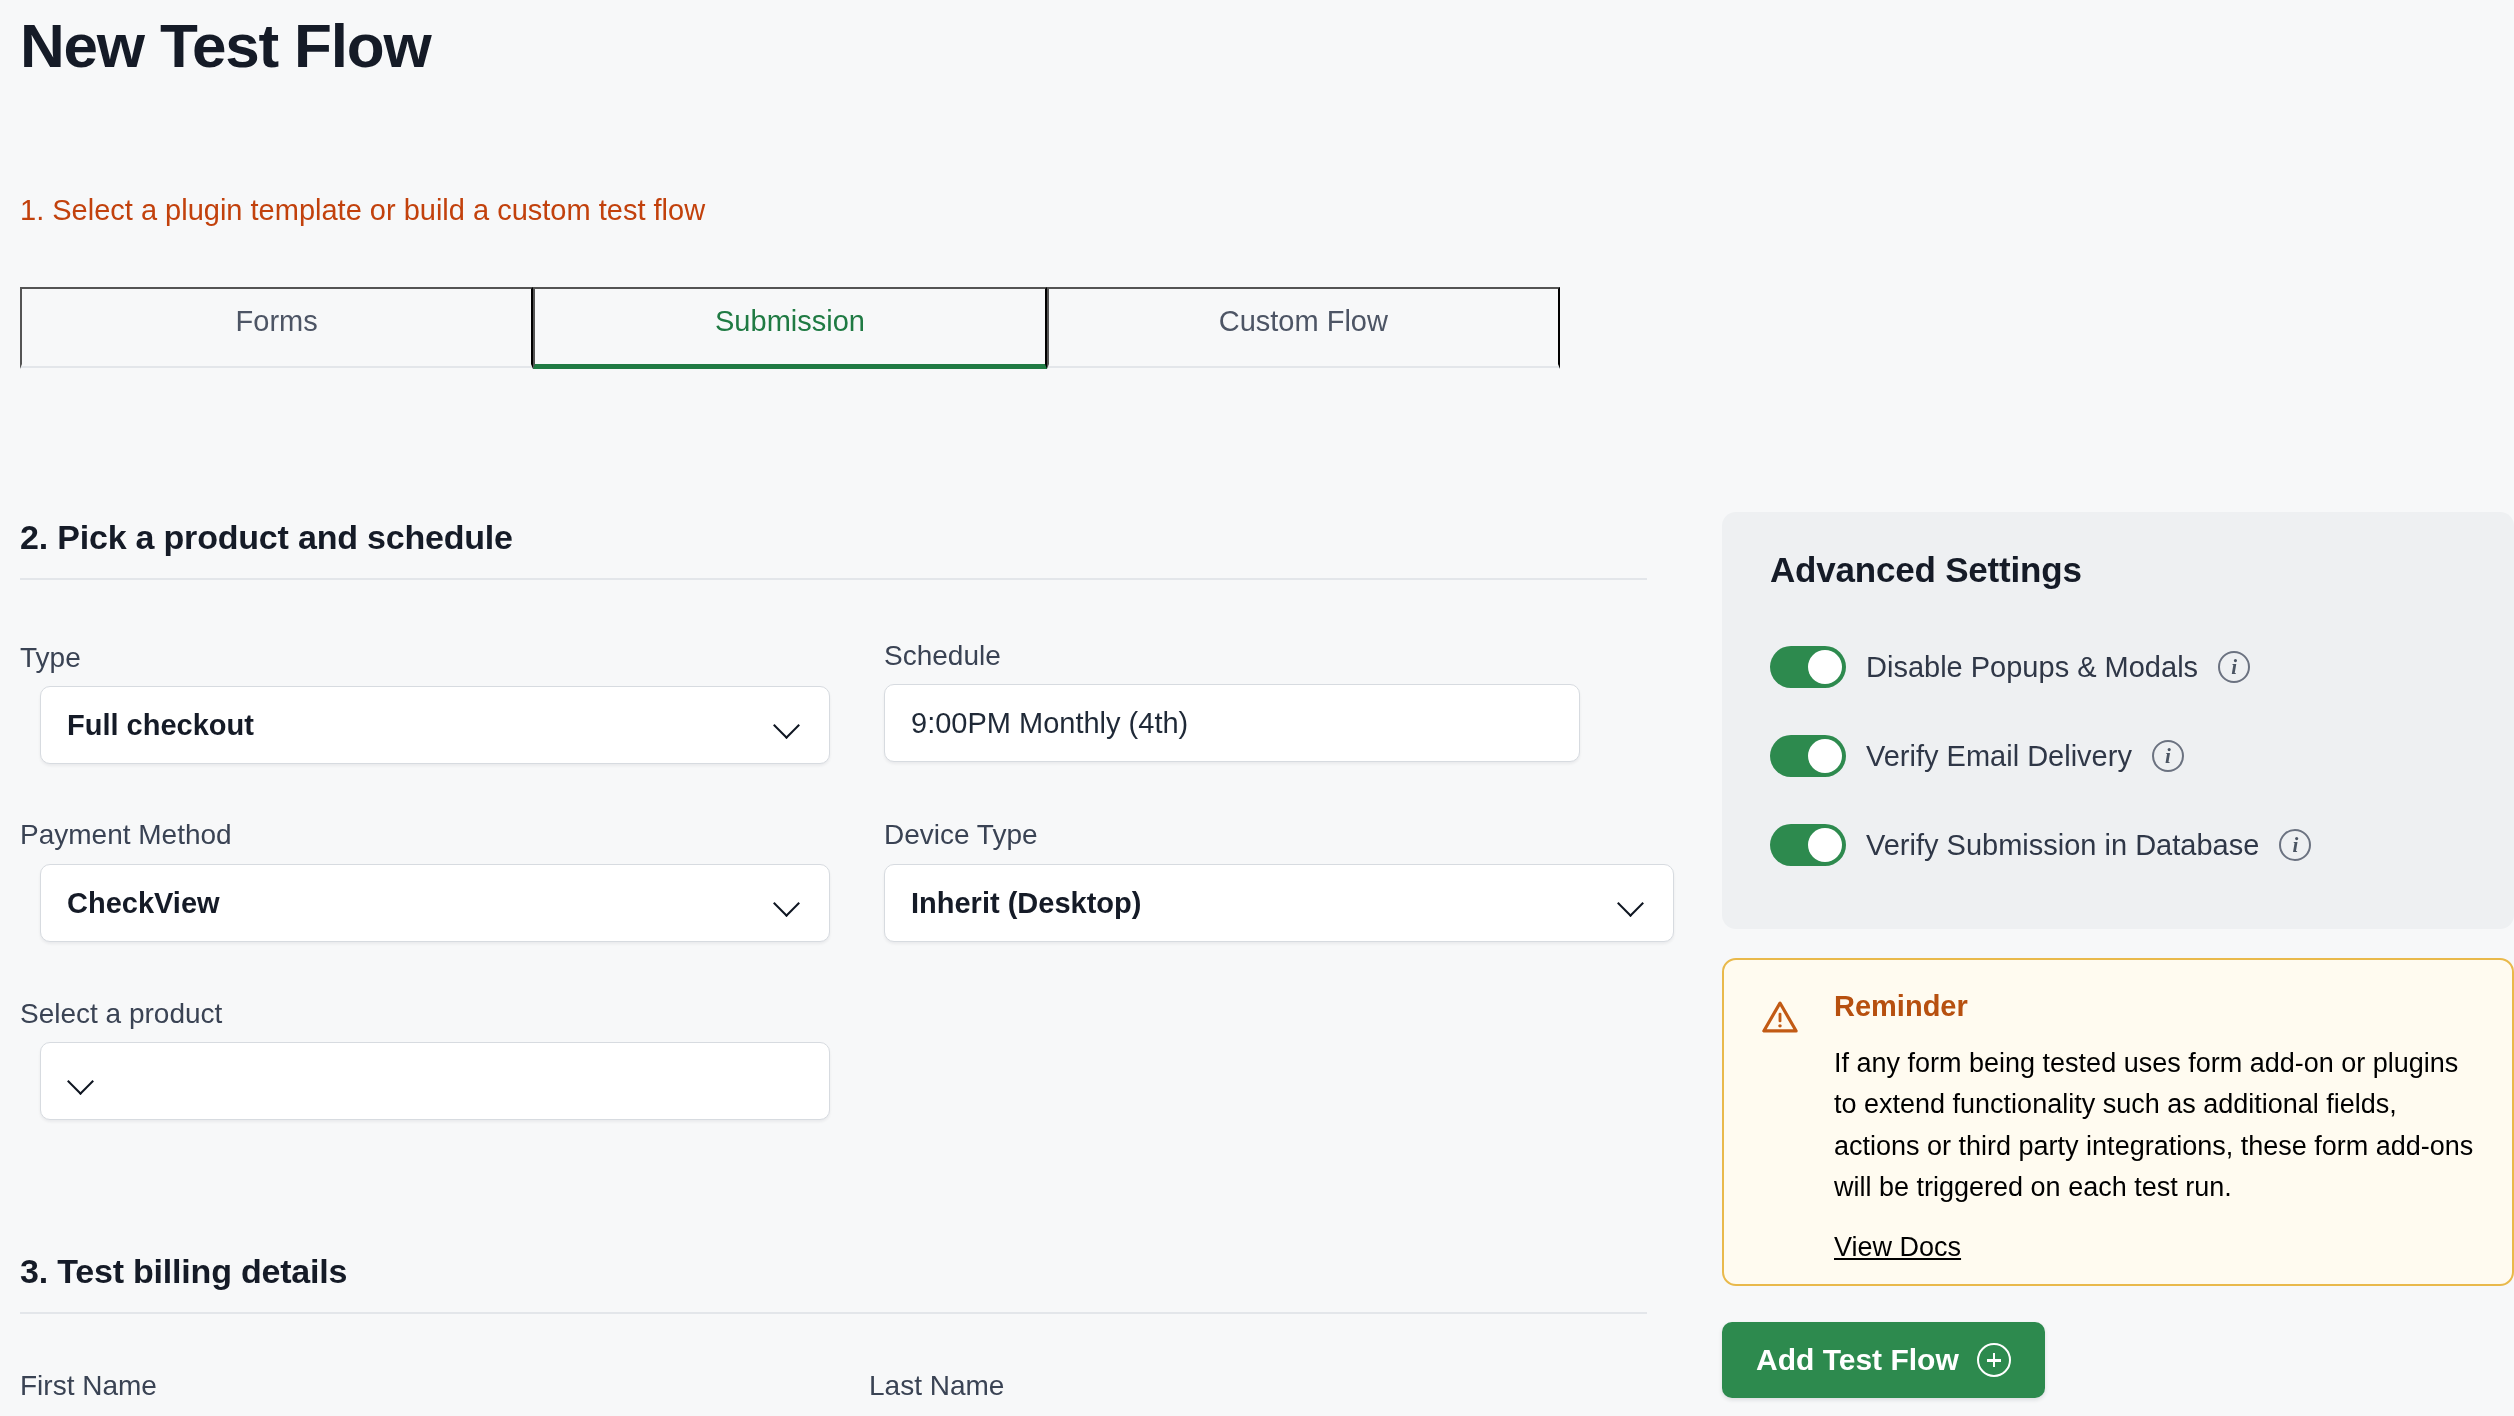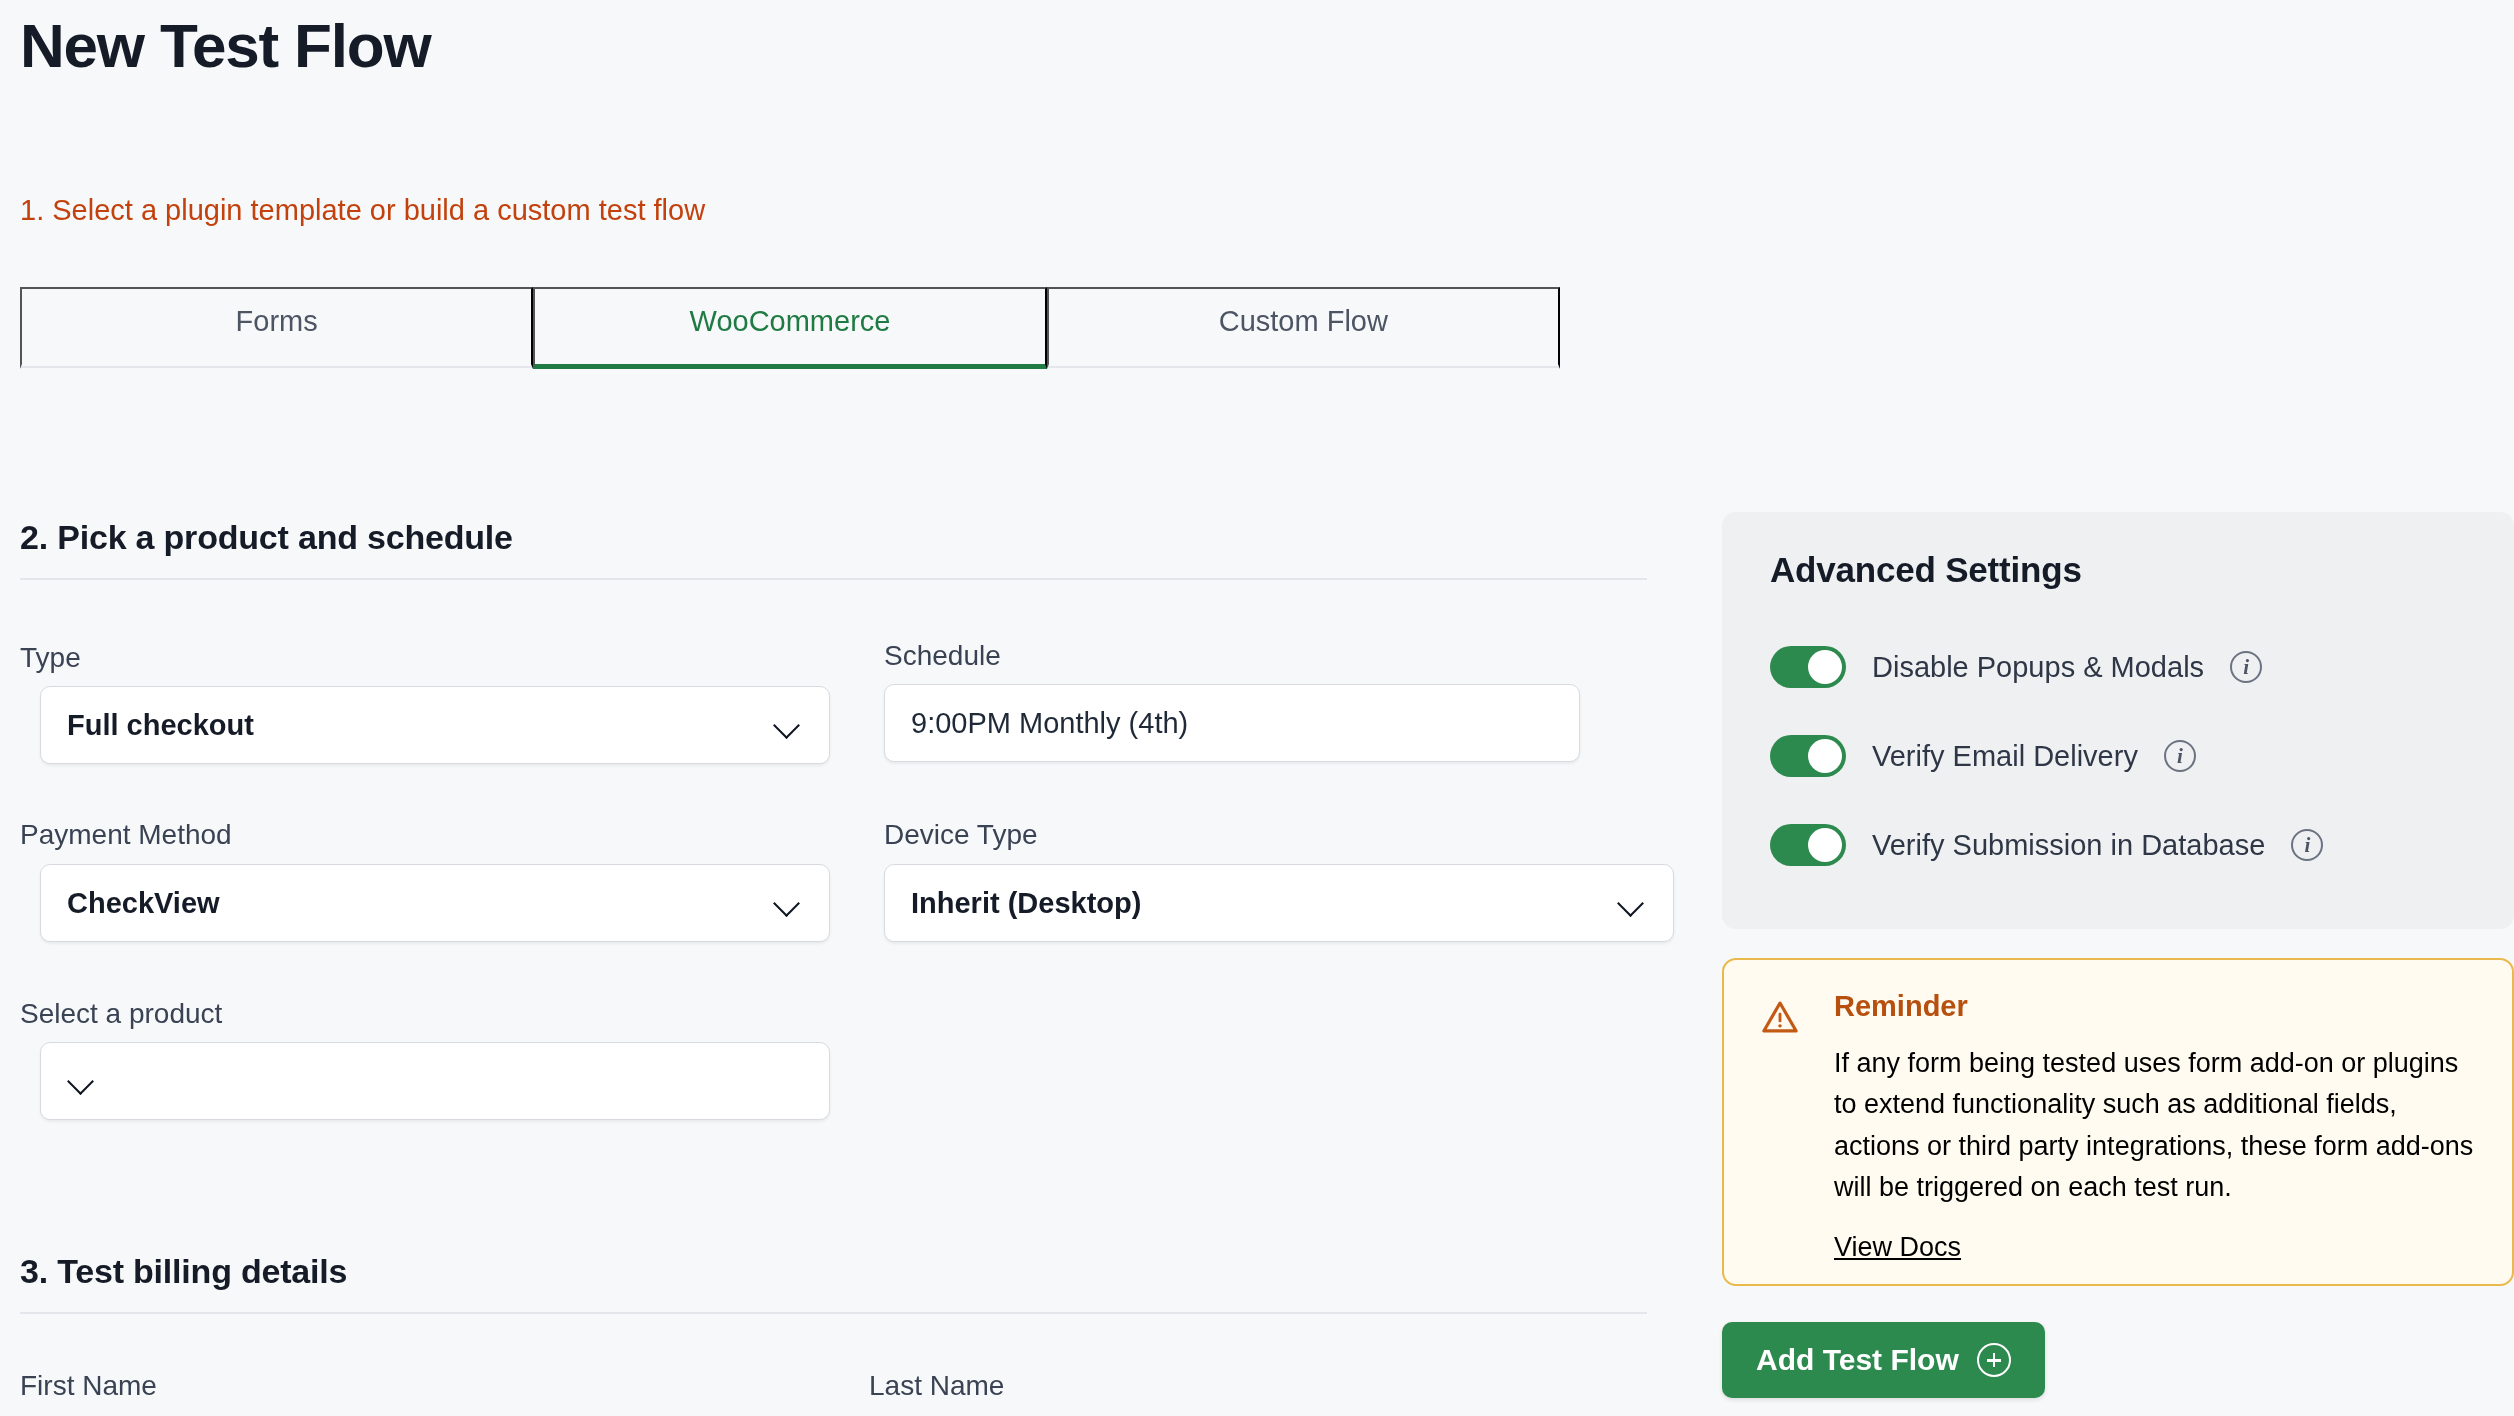--- a/index.html
+++ b/index.html
@@ -183,21 +183,21 @@
   .adv-title {
     font-size: 35px;
     font-weight: 700;
     color: #151b27;
     letter-spacing: -0.2px;
   }
   .toggle-list { margin-top: 56px; }
   .toggle-row {
     display: flex;
     align-items: center;
-    gap: 26px;
+    gap: 20px;
     margin-bottom: 47px;
   }
   .toggle-row:last-child { margin-bottom: 0; }
 
   .switch {
     flex: 0 0 auto;
     width: 76px;
     height: 42px;
     border-radius: 21px;
     background: #2d8a4e;
@@ -321,21 +321,21 @@
 <div class="page">
 
   <h1 class="page-title">New Test Flow</h1>
 
   <div class="left-col">
 
     <div class="step-label step-1-label">1. Select a plugin template or build a custom test flow</div>
 
     <div class="tabs">
       <button class="tab">Forms</button>
-      <button class="tab active">WooCommerce</button>
+      <button class="tab active">Submission</button>
       <button class="tab">Custom Flow</button>
     </div>
 
     <div class="section-head sec2-head">2. Pick a product and schedule</div>
     <div class="sec2-rule"></div>
 
     <div class="field-label lbl-type">Type</div>
     <div class="control ctl-type">
       <span class="val">Full checkout</span>
       <span class="chev"></span>

